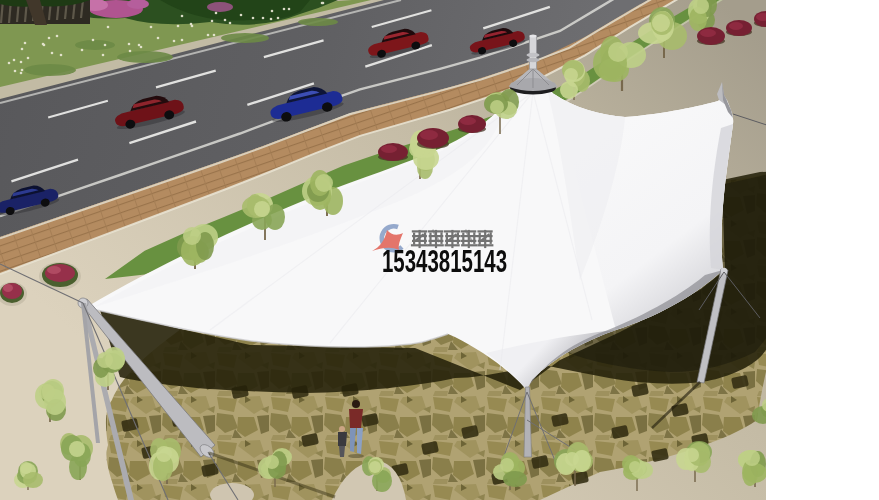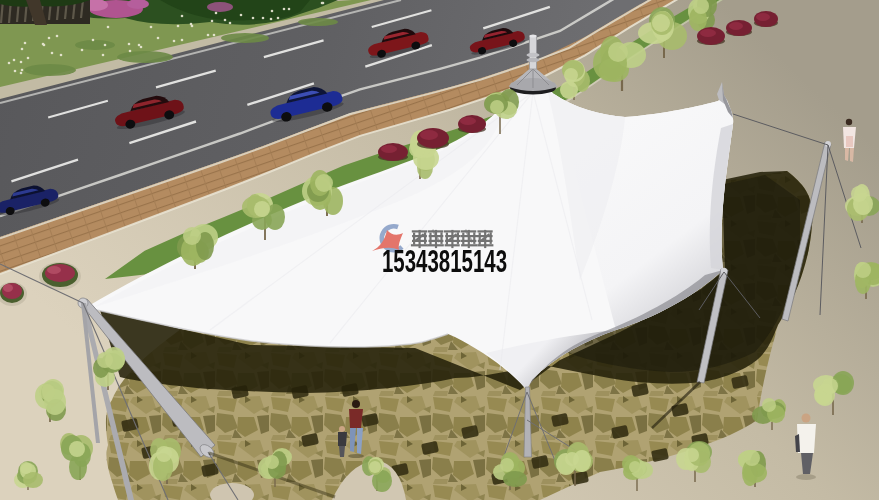--- a/index.html
+++ b/index.html
@@ -1,14 +1,14 @@
 <!DOCTYPE html>
 <html><head><meta charset="utf-8"><style>
 html,body{margin:0;padding:0;background:#fff;font-family:"Liberation Sans",sans-serif;}
-#scene{width:879px;height:500px;overflow:hidden;position:relative;}
+#scene{width:766px;height:500px;overflow:hidden;position:relative;}
 </style></head><body>
 <div id="scene">
 <svg width="879" height="500" viewBox="0 0 879 500" xmlns="http://www.w3.org/2000/svg">
 <defs>
 <linearGradient id="plazaG" x1="720" y1="0" x2="250" y2="500" gradientUnits="userSpaceOnUse">
 <stop offset="0" stop-color="#a49d8c"></stop>
           <stop offset="0.42" stop-color="#c4bba5"></stop>
           <stop offset="1" stop-color="#dcd2bd"></stop>
 </linearGradient>
 <linearGradient id="roadG" x1="0" y1="40" x2="560" y2="200" gradientUnits="userSpaceOnUse">

